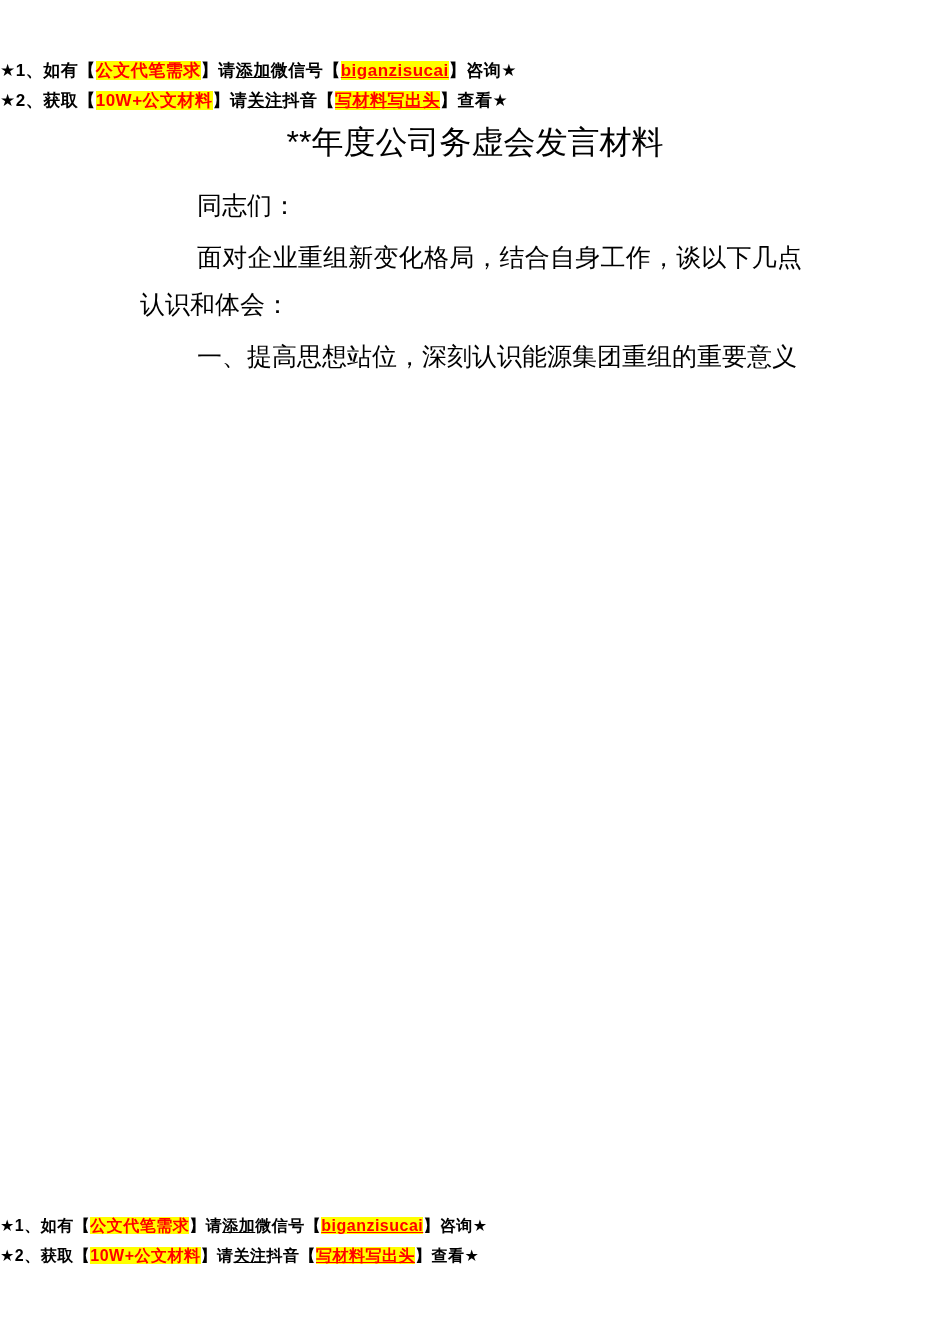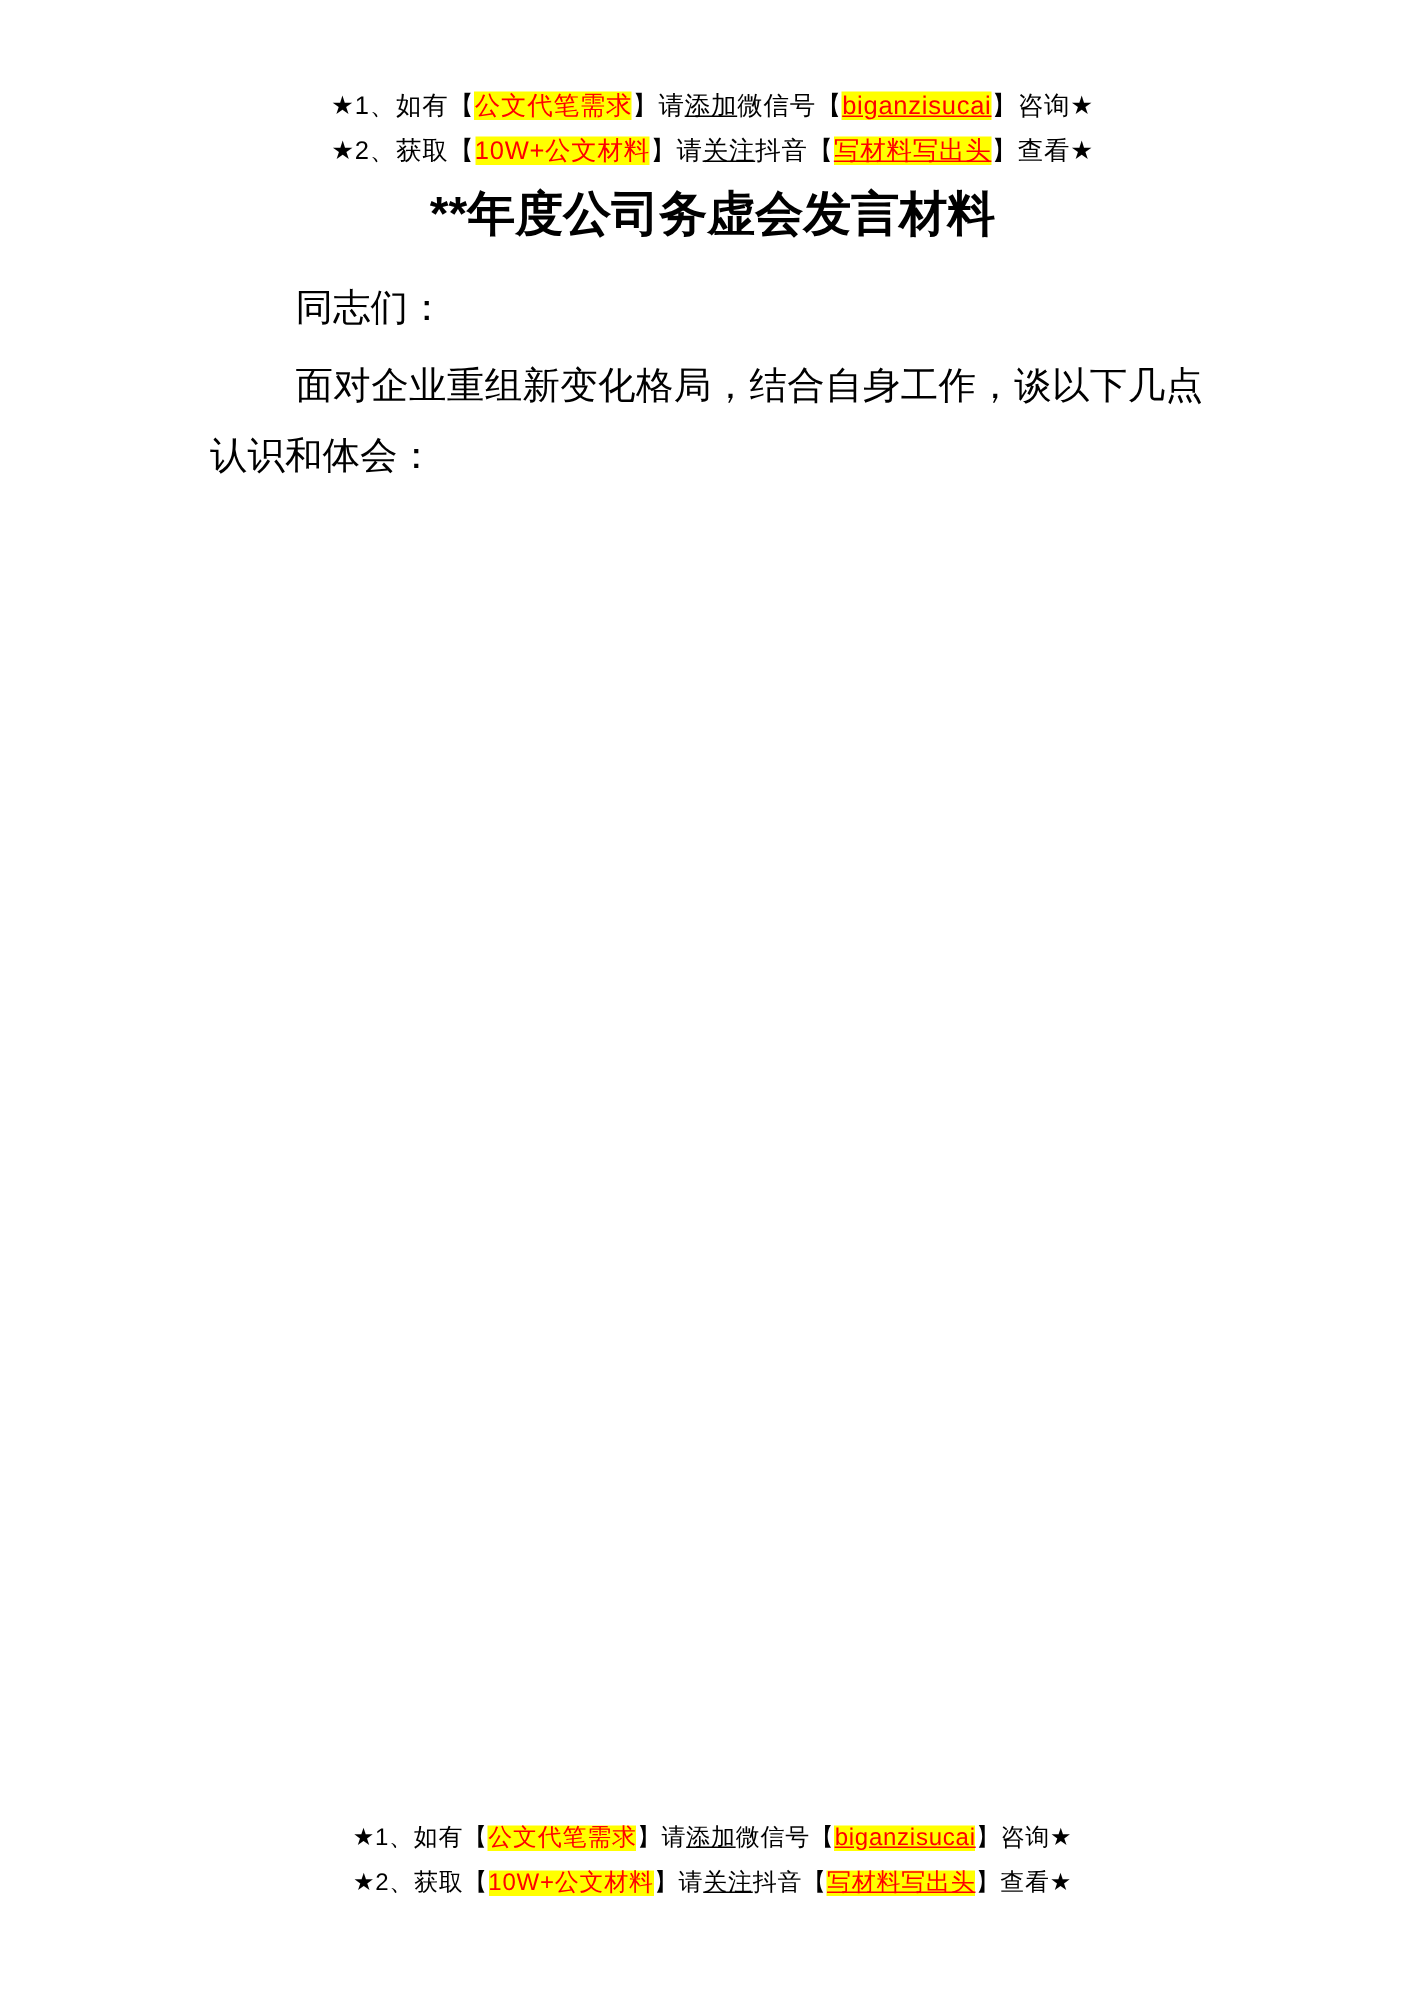--- a/index.html
+++ b/index.html
@@ -9,36 +9,36 @@
     height: 1344px;
     margin: 0 auto;
     background: #ffffff;
     color: #000000;
     font-family: "Liberation Sans", "DejaVu Sans", sans-serif;
     overflow: hidden;
   }
   .notice {
     position: absolute;
     left: 0; right: 0;
-    text-align: center;
-    font-weight: 400;
+    text-align: left;
+    font-weight: 700;
     letter-spacing: 0.5px;
   }
   .notice-header { top: 56px; font-size: 17px; line-height: 30px; }
   .notice-footer { top: 1211px; font-size: 16px; line-height: 30px; }
   .notice .hl   { background: #ffff00; color: #ff0000; }
   .notice .hl-u { background: #ffff00; color: #ff0000; text-decoration: underline; }
   .notice .u    { text-decoration: underline; }
   .doc-title {
     position: absolute;
     top: 121px; left: 0; right: 0;
     text-align: center;
     font-size: 32px;
     line-height: 42px;
-    font-weight: 700;
+    font-weight: 400;
   }
   .doc-body {
     position: absolute;
     top: 182px;
     left: 140px;
     width: 678px;
     font-size: 25px;
     line-height: 47px;
     text-align: justify;
     text-justify: inter-ideograph;
@@ -61,20 +61,21 @@
     <div>
       <span>★2、获取【</span><span class="hl">10W+公文材料</span><span>】请</span><span class="u">关注</span><span>抖音【</span><span class="hl-u">写材料写出头</span><span>】查看★</span>
     </div>
   </div>
 
   <div class="doc-title">**年度公司务虚会发言材料</div>
 
   <div class="doc-body">
     <p>同志们：</p>
     <p>面对企业重组新变化格局，结合自身工作，谈以下几点认识和体会：</p>
+    <p>一、提高思想站位，深刻认识能源集团重组的重要意义</p>
   </div>
 
   <div class="notice notice-footer">
     <div>
       <span>★1、如有【</span><span class="hl">公文代笔需求</span><span>】请</span><span class="u">添加</span><span>微信号【</span><span class="hl-u">biganzisucai</span><span>】咨询★</span>
     </div>
     <div>
       <span>★2、获取【</span><span class="hl">10W+公文材料</span><span>】请</span><span class="u">关注</span><span>抖音【</span><span class="hl-u">写材料写出头</span><span>】查看★</span>
     </div>
   </div>

